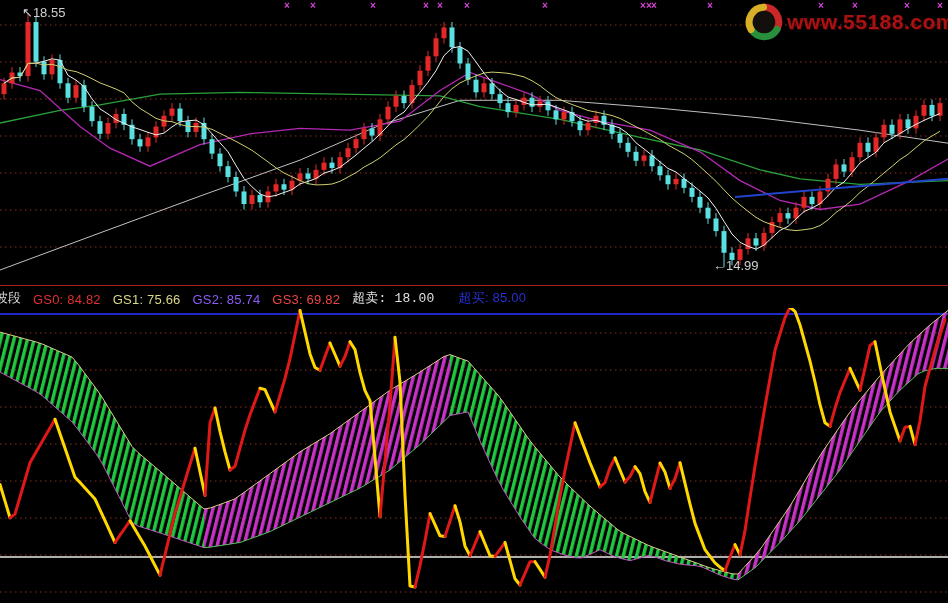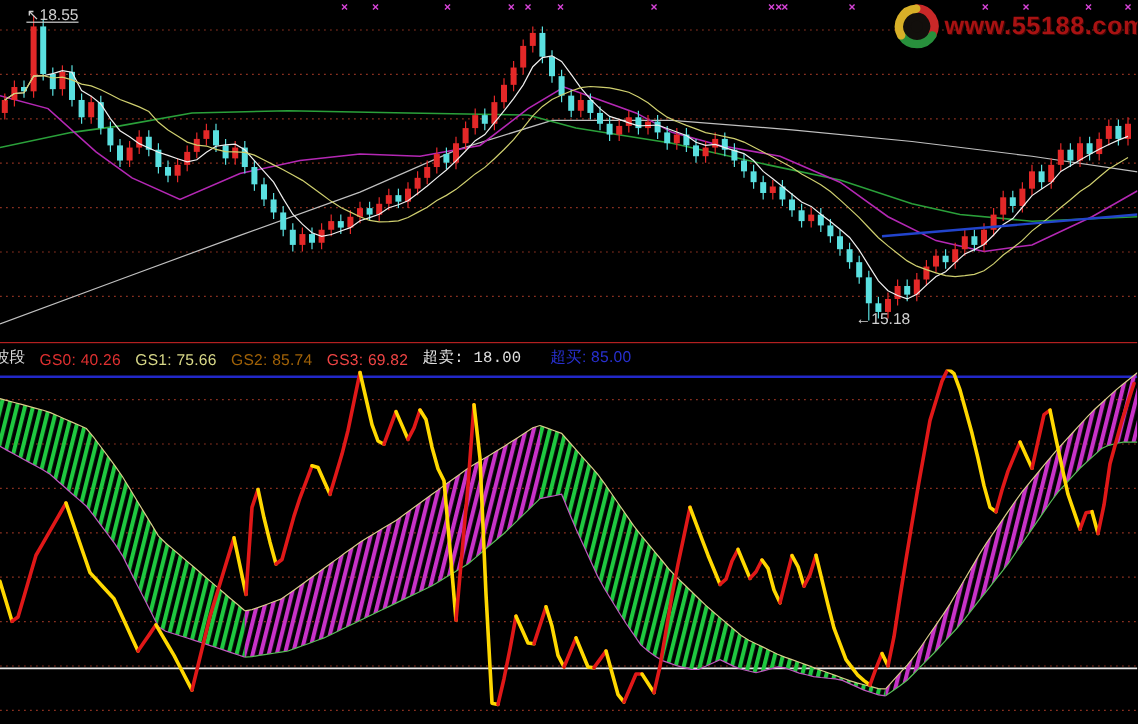--- a/index.html
+++ b/index.html
@@ -7,21 +7,21 @@
           font-family:"Liberation Sans",sans-serif;}
   .screen svg{position:absolute;left:0;display:block;}
   #topChart{top:0;}
   #botChart{top:308px;}
   .divider{position:absolute;left:0;top:285px;width:948px;height:1px;background:#b22020;}
   .header{position:absolute;left:0;top:287px;width:948px;height:20px;display:flex;
           align-items:flex-end;gap:12px;font-size:13px;white-space:nowrap;}
   .header .title{color:#d8d8d8;margin-left:-5px;}
   .hi{letter-spacing:0.2px;}
   .lbl{position:absolute;color:#d0d0d0;font-size:13px;}
-  #highLabel{left:22px;top:5px;text-decoration:underline;}
+  #highLabel{left:22px;top:5px;}
   #lowLabel{left:713px;top:258px;}
   .logo{position:absolute;left:745px;top:3px;display:flex;align-items:center;gap:4px;}
   .logo .txt{font-size:21px;font-weight:bold;letter-spacing:0.5px;color:#a81212;
              text-shadow:1px 1px 0 #3a0505;}
 </style>
 </head>
 <body>
 
 <div class="screen">
   <svg id="topChart" width="948" height="285">
@@ -291,41 +291,41 @@
         <text x="654" y="9" fill="#d844d8" font-size="10" font-weight="bold" text-anchor="middle" font-family="&quot;Liberation Sans&quot;,sans-serif">×</text>
         <text x="710" y="9" fill="#d844d8" font-size="10" font-weight="bold" text-anchor="middle" font-family="&quot;Liberation Sans&quot;,sans-serif">×</text>
         <text x="821" y="9" fill="#d844d8" font-size="10" font-weight="bold" text-anchor="middle" font-family="&quot;Liberation Sans&quot;,sans-serif">×</text>
         <text x="855" y="9" fill="#d844d8" font-size="10" font-weight="bold" text-anchor="middle" font-family="&quot;Liberation Sans&quot;,sans-serif">×</text>
         <text x="907" y="9" fill="#d844d8" font-size="10" font-weight="bold" text-anchor="middle" font-family="&quot;Liberation Sans&quot;,sans-serif">×</text>
         <text x="940" y="9" fill="#d844d8" font-size="10" font-weight="bold" text-anchor="middle" font-family="&quot;Liberation Sans&quot;,sans-serif">×</text>
       </g>
     </svg>
 
   <div id="highLabel" class="lbl">↖18.55</div>
-  <div id="lowLabel" class="lbl">←15.18</div>
+  <div id="lowLabel" class="lbl">←14.99</div>
 
   <div class="logo">
     <svg width="38" height="38" viewBox="0 0 38 38" style="position:static">
       <circle cx="19" cy="19" r="18" fill="#120f0c"></circle>
       <path d="M19 4 A15 15 0 0 1 32 26" stroke="#c82828" stroke-width="7" fill="none" stroke-linecap="round"></path>
       <path d="M19 4 A15 15 0 0 1 32 26" stroke="#28903c" stroke-width="7" fill="none" stroke-linecap="round" transform="rotate(120,19,19)"></path>
       <path d="M19 4 A15 15 0 0 1 32 26" stroke="#d8b028" stroke-width="7" fill="none" stroke-linecap="round" transform="rotate(240,19,19)"></path>
       <circle cx="19" cy="19" r="5" fill="#120f0c"></circle>
     </svg>
     <span class="txt">www.55188.com</span>
   </div>
 
   <div class="divider"></div>
 
   <div class="header">
     <span class="title">波段</span>
 
-  <span class="hi" style="color: rgb(224, 48, 48);">GS0: 40.26</span>
+  <span class="hi" style="color: rgb(224, 48, 48);">GS0: 84.82</span>
       <span class="hi" style="color: rgb(216, 216, 136);">GS1: 75.66</span>
-      <span class="hi" style="color: #a16207;">GS2: 85.74</span>
+      <span class="hi" style="color: #8b5cf6;">GS2: 85.74</span>
       <span class="hi" style="color: #ef4444;">GS3: 69.82</span>
       <span class="hi" style="color: rgb(224, 224, 224); font-family: Liberation Mono, monospace;">超卖: 18.00</span>
       <span class="hi" style="color: rgb(40, 48, 208); margin-left: 12px;">超买: 85.00</span>
     </div>
 
   <svg id="botChart" width="948" height="295">
     <defs>
       <pattern id="hG" patternUnits="userSpaceOnUse" width="6.5" height="6.5" patternTransform="rotate(14)">
         <rect x="0" y="0" width="3.4" height="6.5" fill="#1fc840"></rect>
       </pattern>

